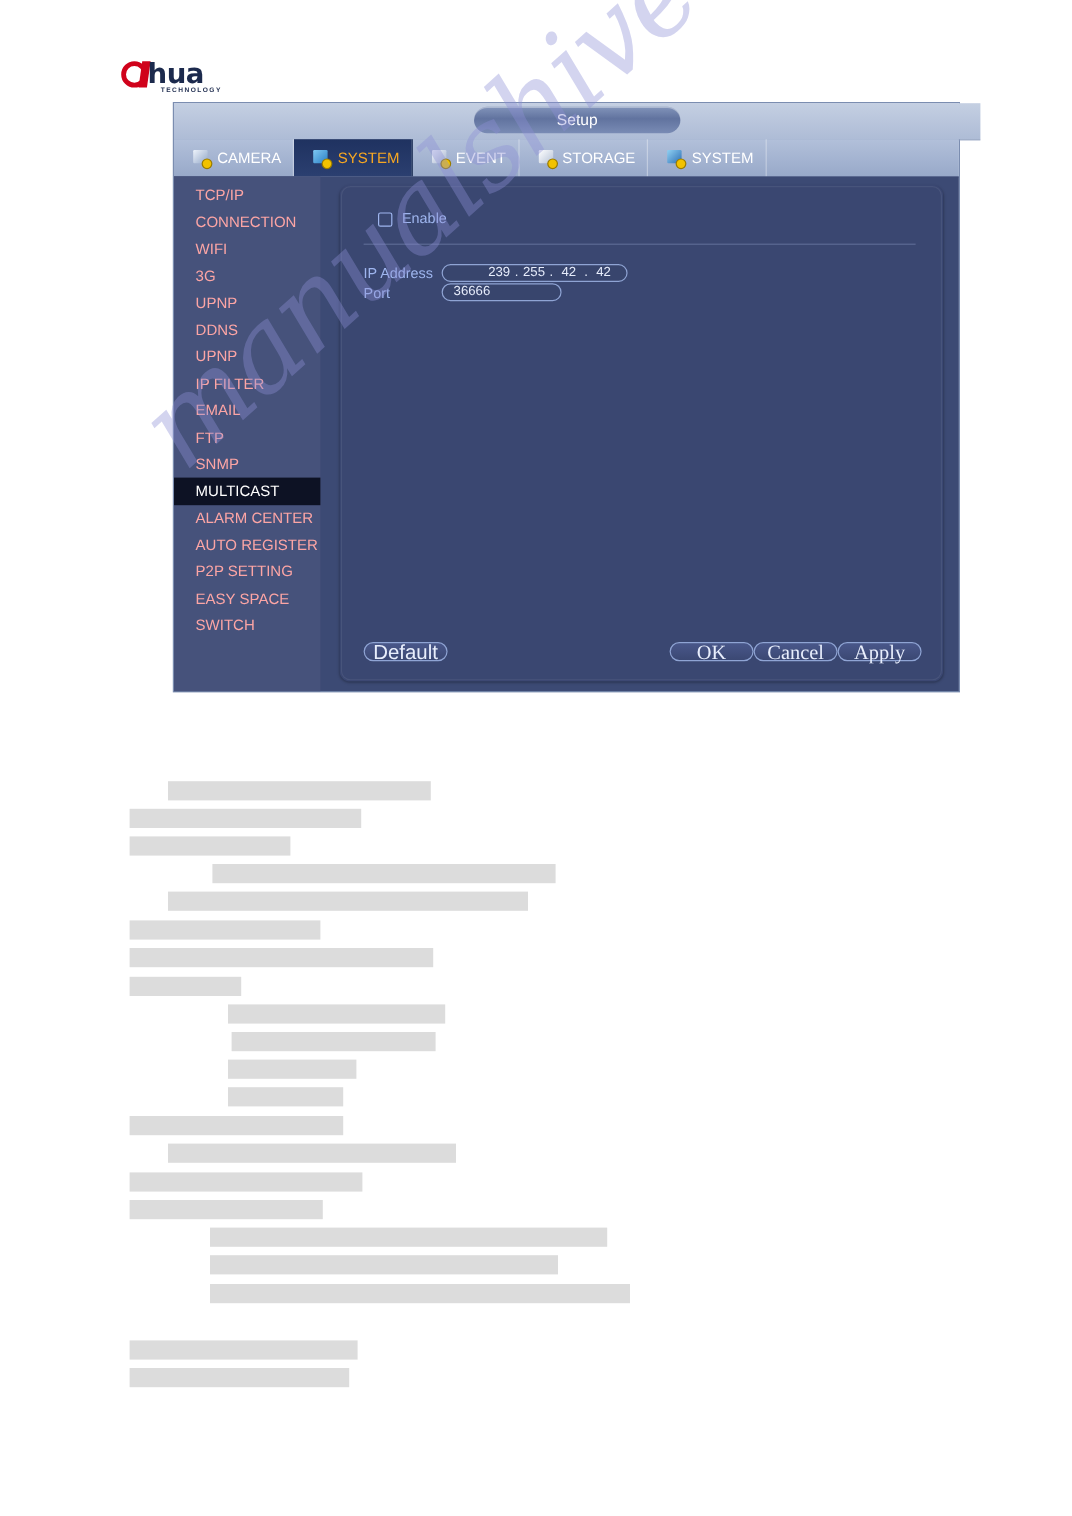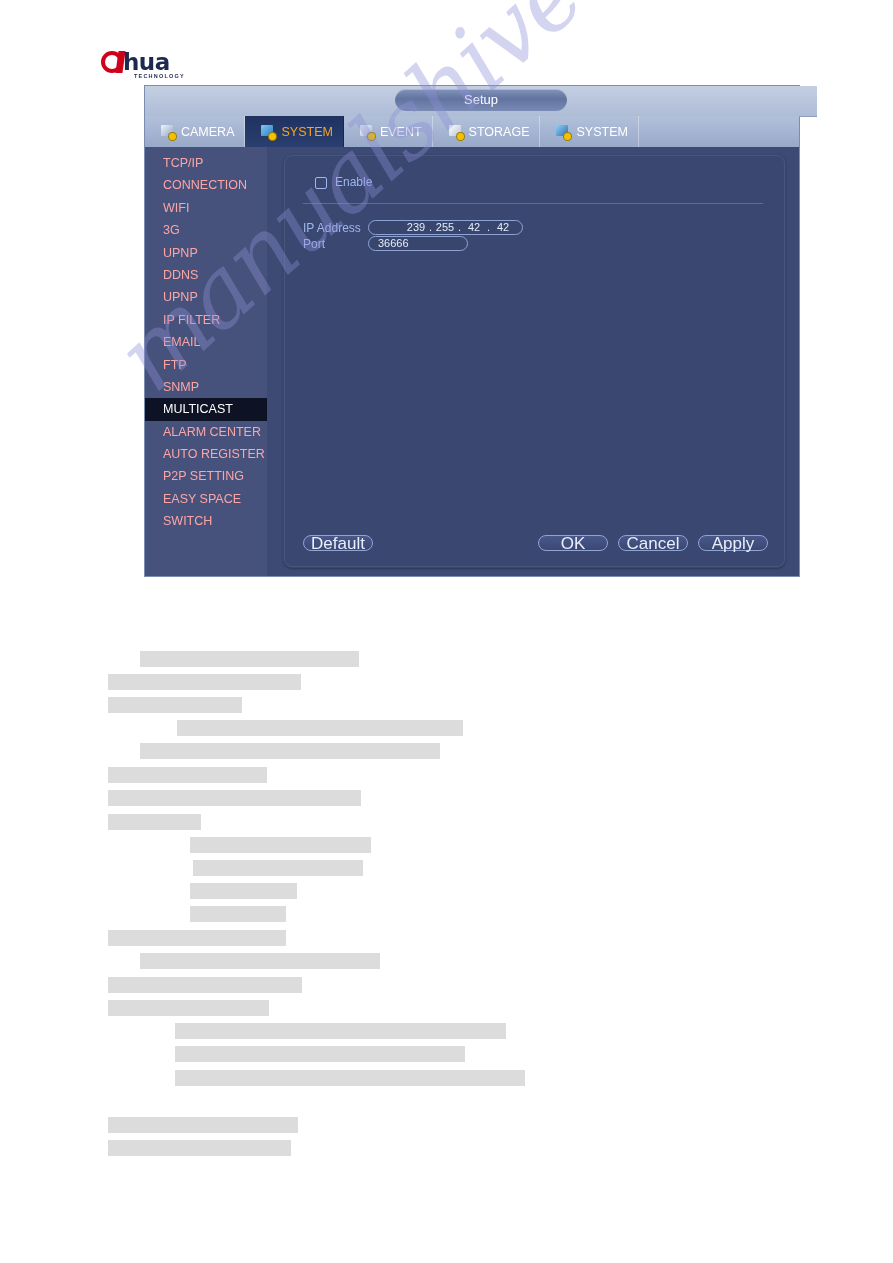--- a/index.html
+++ b/index.html
@@ -156,21 +156,21 @@
   
   .btn{
     height:16px;line-height:16px;
     min-width:66px;text-align:center;
     border:1px solid #8fa4d4;border-radius:9px;
     background:linear-gradient(180deg,#49578a 0%, #3b4873 100%);
     color:#e8eefc;font-size:17px;
     box-sizing:border-box;
   }
   #btn-default{position:absolute;left:19px;bottom:16px;width:70px;}
-  #btn-group{position:absolute;right:17px;bottom:16px;display:flex;gap:10px;}
+  #btn-group{position:absolute;right:17px;bottom:16px;display:flex;font-family:Liberation Serif, serif;}
   #btn-group .btn{width:70px;}
 
   
   #watermark{
     position:absolute;left:95px;top:330px;
     font-size:95px;color:#8d8fd6;opacity:.38;
     font-family:"DejaVu Serif", serif;font-style:italic;
     transform:rotate(-42deg);transform-origin:left top;
     white-space:nowrap;pointer-events:none;
     letter-spacing:-2px;

